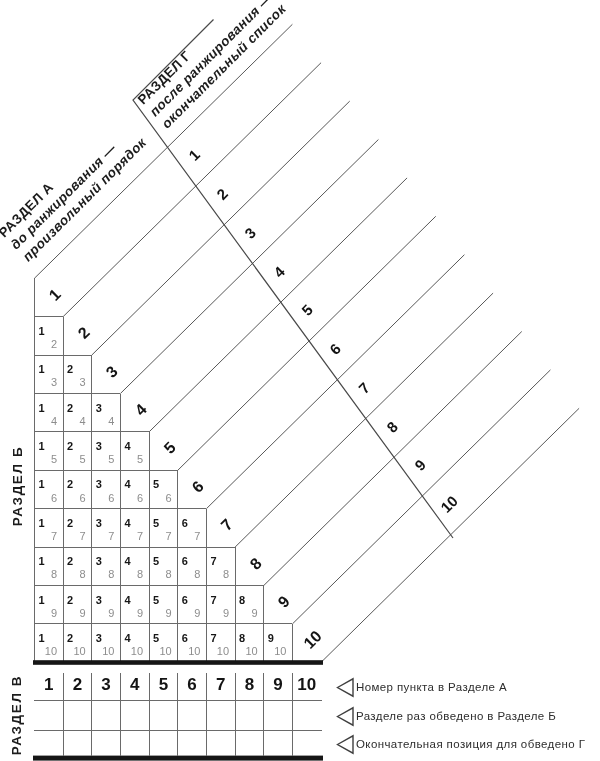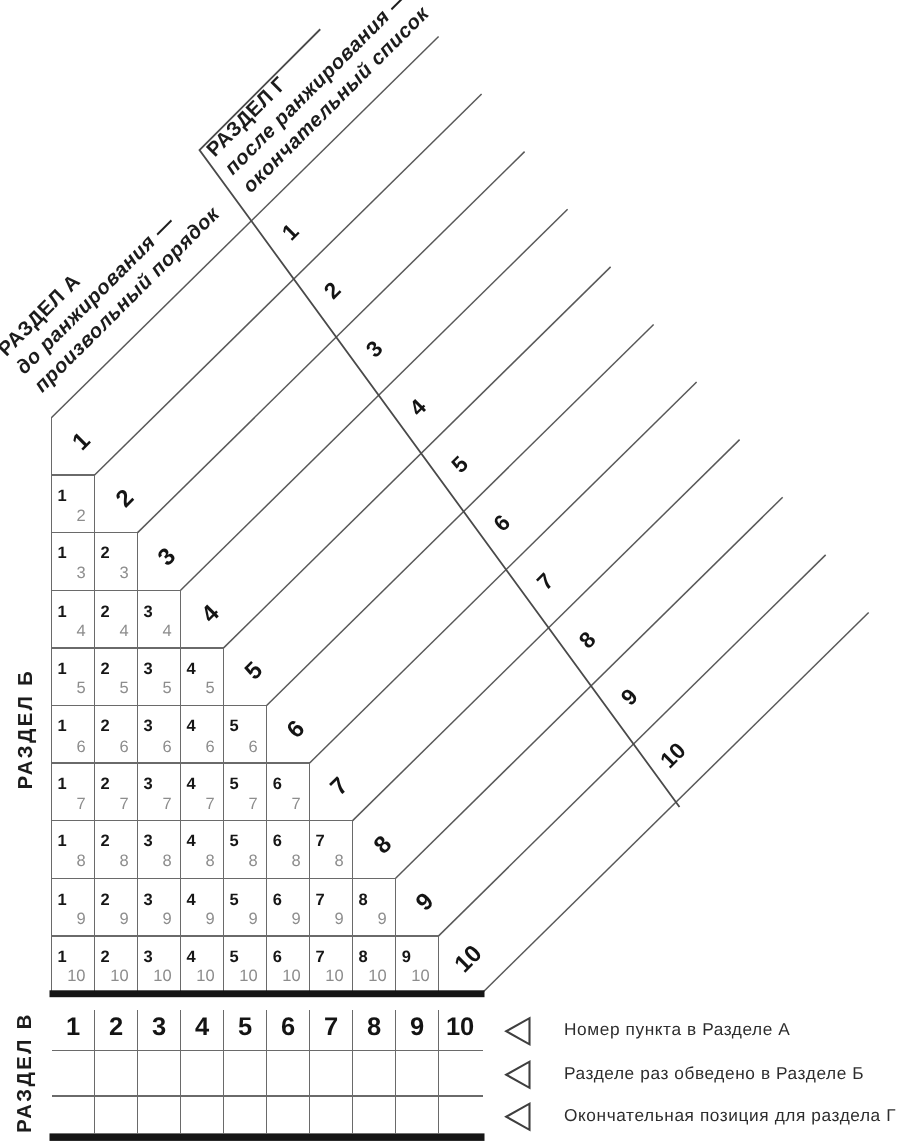--- a/index.html
+++ b/index.html
@@ -34,21 +34,21 @@
   .cell{position:absolute;font-size:11px;line-height:11px;}
   .cell .a{position:absolute;left:4px;top:9px;font-weight:bold;color:#161616;}
   .cell .b{position:absolute;right:6px;bottom:5px;font-weight:400;color:#8d8d8d;}
   
   .bth{
     position:absolute;transform:translate(-50%,-50%);
     font-size:17px;font-weight:bold;color:#141414;
   }
   
   .legend-text{
-    position:absolute;left:376px;font-size:11.5px;letter-spacing:.4px;
+    position:absolute;left:356px;font-size:11.5px;letter-spacing:.4px;
     color:#2d2d2d;white-space:nowrap;
   }
 </style>
 </head>
 <body>
 
 <div class="stage">
 
   <svg class="lines" width="600" height="761" viewBox="0 0 600 761">
     <g id="grid-lines" stroke="#6a6a6a" stroke-width="1" shape-rendering="crispEdges">
@@ -338,16 +338,16 @@
       <div class="bth" style="left: 192.085px; top: 684.5px;">6</div>
       <div class="bth" style="left: 220.755px; top: 684.5px;">7</div>
       <div class="bth" style="left: 249.425px; top: 684.5px;">8</div>
       <div class="bth" style="left: 278.095px; top: 684.5px;">9</div>
       <div class="bth" style="left: 306.765px; top: 684.5px;">10</div>
     </div>
 
   <div class="legend">
     <div class="legend-text" style="top:681px;">Номер пункта в Разделе А</div>
     <div class="legend-text" style="top:710px;">Разделе раз обведено в Разделе Б</div>
-    <div class="legend-text" style="top:738px;">Окончательная позиция для раздела Г</div>
+    <div class="legend-text" style="top:738px;">Окончательная позиция для обведено Г</div>
   </div>
 
 </div>
 
 </body></html>

